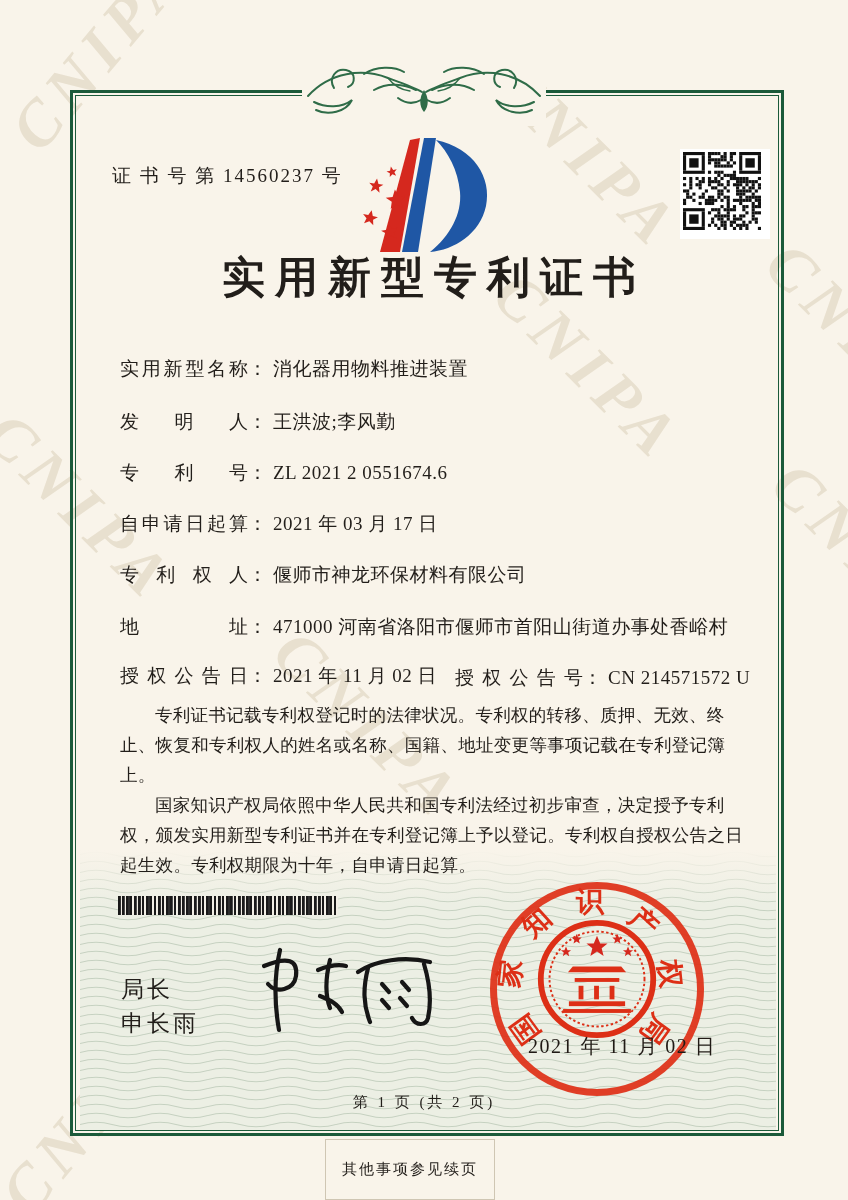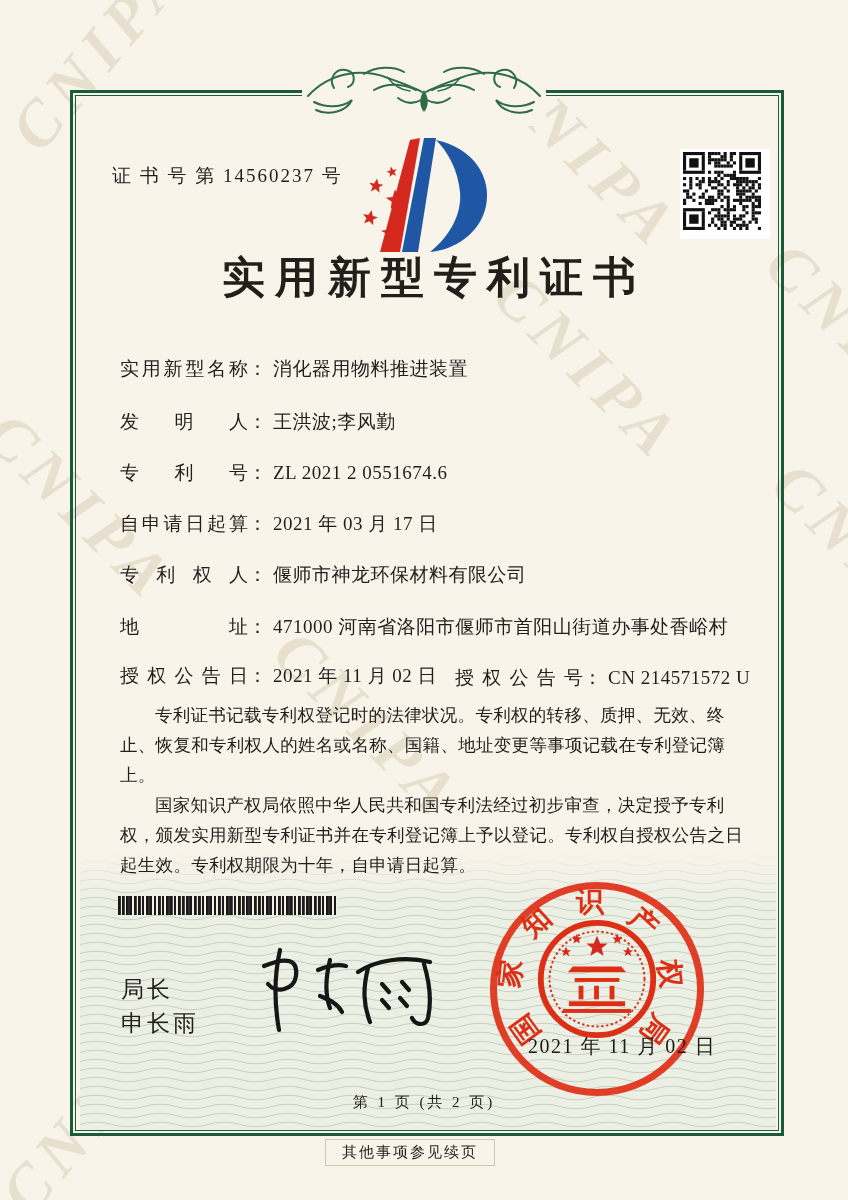--- a/index.html
+++ b/index.html
@@ -55,21 +55,21 @@
     border:7px solid rgba(222,47,22,.92);border-radius:50%;}
   .seal-char{position:absolute;left:50%;top:50%;width:32px;height:32px;margin:-16px;
     text-align:center;line-height:32px;font-size:28px;font-weight:700;
     color:#dd2f16;transform-origin:center;}
   .seal-emblem{position:absolute;left:44px;top:34px;width:126px;height:126px;}
   .seal-date{position:absolute;left:528px;top:1033px;font-size:20px;
     letter-spacing:1.5px;color:#201a15;z-index:9;}
   
   .page-num{position:absolute;left:70px;width:708px;top:1093px;text-align:center;
     font-size:15px;letter-spacing:3px;}
-  .foot-note{position:absolute;left:325px;top:1139px;padding:3px 16px;
+  .foot-note{position:absolute;left:325px;top:1139px;padding:20px 16px;
     border:1px solid #cfc6b3;font-size:15px;letter-spacing:2px;background:#f9f4ea;}
 </style>
 </head>
 <body>
 
 <div class="sheet">
 
   <div class="wm" style="left:-18px;top:14px;transform:rotate(-50deg);">CNIPA</div>
   <div class="wm" style="left:468px;top:118px;transform:rotate(45deg);">CNIPA</div>
   <div class="wm" style="left:742px;top:300px;transform:rotate(45deg);">CNIPA</div>

